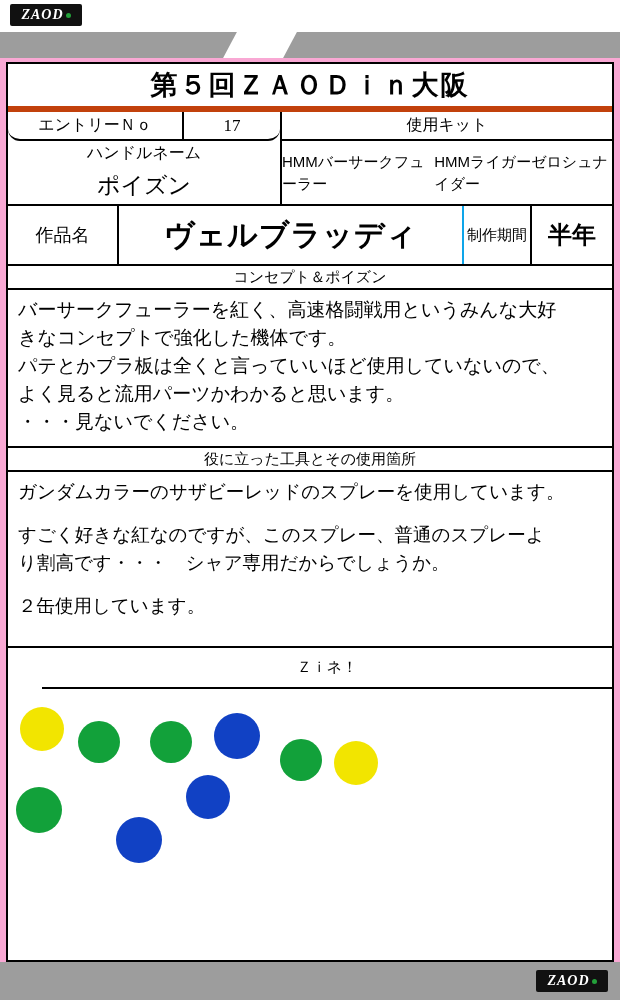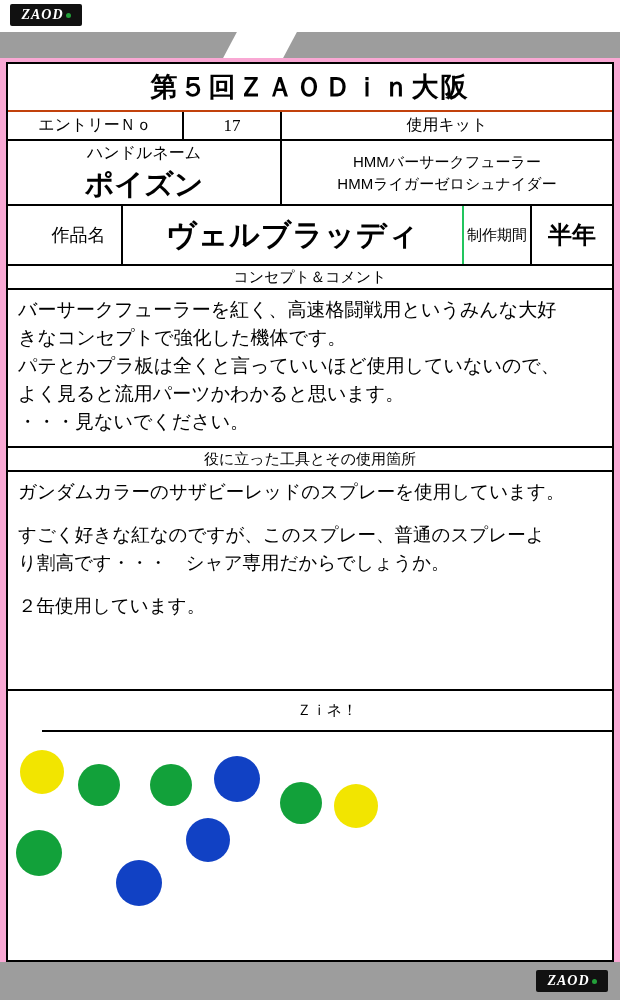--- a/index.html
+++ b/index.html
@@ -71,21 +71,21 @@
     left: 6px; top: 62px;
     width: 608px;
     height: 900px;
     background: #ffffff;
     border: 2px solid #000000;
     box-sizing: border-box;
   }
 
   .row {
     display: flex;
-    border-bottom: 2px solid #c2410c;
+    border-bottom: 6px solid #c2410c;
     box-sizing: border-box;
     align-items: center;
   }
   .cell {
     box-sizing: border-box;
     display: flex;
     align-items: center;
     justify-content: center;
     text-align: center;
   }
@@ -99,21 +99,21 @@
     font-weight: bold;
     font-size: 27px;
     letter-spacing: 2px;
   }
 
   
   .entry-block { display: flex; border-bottom: 2px solid #000; }
   .entry-left { width: 274px; box-sizing: border-box; border-right: 2px solid #000; }
   .entry-right { width: 330px; box-sizing: border-box; }
 
-  .entry-no-row { display: flex; height: 27px; border-bottom: 2px solid #000; }
+  .entry-no-row { display: flex; height: 27px; border-bottom: 2px solid #000; border-radius: 12px; }
   .entry-no-label {
     width: 176px;
     box-sizing: border-box;
     border-right: 2px solid #000;
     display: flex; align-items: center; justify-content: center;
     font-size: 16px;
     font-family: "Liberation Serif", serif;
   }
   .entry-no-value {
     flex: 1;
@@ -124,60 +124,59 @@
   .handle-label {
     height: 25px;
     display: flex; align-items: center; justify-content: center;
     font-size: 16px;
     font-family: "Liberation Serif", serif;
     border-bottom: 0;
   }
   .handle-value {
     height: 38px;
     display: flex; align-items: center; justify-content: center;
-    font-size: 29px;
-    font-weight: bold;
+    font-size: 23px;
+    font-weight: normal;
     font-family: "Liberation Serif", serif;
     text-align: right;
   }
   .kit-label {
     height: 27px;
     display: flex; align-items: center; justify-content: center;
     font-size: 16px;
     font-family: Liberation Serif, serif;
     border-bottom: 2px solid #000;
   }
   .kit-list {
     height: 63px;
-    display: flex; flex-direction: column;
+    display: flex; flex-direction: row;
     align-items: center; justify-content: center;
     font-size: 15px;
     font-family: "Liberation Sans", sans-serif;
     line-height: 1.45;
   }
 
   
   .work-row { display: flex; height: 58px; border-bottom: 2px solid #000; }
   .work-label {
-    width: 87px;
+    width: 111px;
     border-right: 2px solid #000;
     display: flex; align-items: center; justify-content: center;
     font-size: 18px;
     font-family: "Liberation Serif", serif;
     box-sizing: border-box;
-    margin-left: 28px;
   }
   .work-value {
     flex: 1;
     display: flex; align-items: center; justify-content: center;
     font-size: 30px;
     font-weight: bold;
     font-family: "Liberation Serif", serif;
     letter-spacing: 1px;
-    border-right: 2px solid #22c55e;
+    border-right: 2px solid #0ea5e9;
     box-sizing: border-box;
   }
   .period-label {
     width: 68px;
     border-right: 2px solid #000;
     display: flex; align-items: center; justify-content: center;
     font-size: 15px;
     font-family: Liberation Sans, sans-serif;
     box-sizing: border-box;
   }
@@ -201,21 +200,21 @@
   }
   .body-text {
     padding: 6px 10px 4px 10px;
     font-size: 19px;
     font-family: "Liberation Serif", serif;
     line-height: 1.47;
     border-bottom: 2px solid #000;
     box-sizing: border-box;
   }
   .concept-body { height: 158px; }
-  .tools-body { height: 219px; font-size: 18.5px; line-height: 1.55; }
+  .tools-body { height: 176px; font-size: 18.5px; line-height: 1.55; }
   .body-text p { margin: 0; }
   .body-text p.blank { height: 14px; }
 
   
   .photo-head {
     height: 41px;
     display: flex; align-items: center; justify-content: center;
     font-size: 15px;
     font-family: "Liberation Serif", serif;
     border-bottom: 2px solid #000;
@@ -300,21 +299,21 @@
       </div>
     </div>
 
     <div class="work-row">
       <div class="work-label">作品名</div>
       <div class="work-value">ヴェルブラッディ</div>
       <div class="period-label">制作期間</div>
       <div class="period-value">半年</div>
     </div>
 
-    <div class="section-head">コンセプト＆コメント</div>
+    <div class="section-head">コンセプト＆ポイズン</div>
     <div class="body-text concept-body">
       <p>バーサークフューラーを紅く、高速格闘戦用というみんな大好</p>
       <p>きなコンセプトで強化した機体です。</p>
       <p>パテとかプラ板は全くと言っていいほど使用していないので、</p>
       <p>よく見ると流用パーツかわかると思います。</p>
       <p>・・・見ないでください。</p>
     </div>
 
     <div class="section-head">役に立った工具とその使用箇所</div>
     <div class="body-text tools-body">

